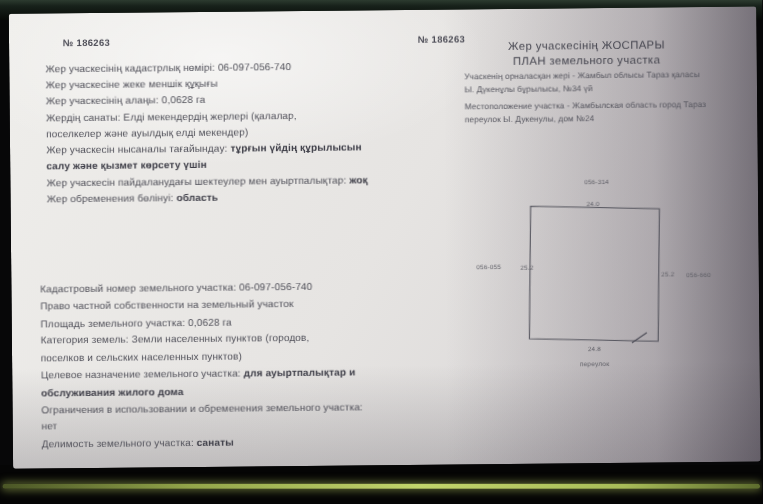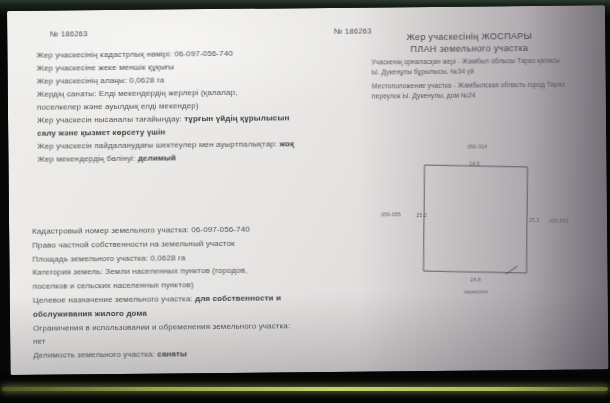--- a/index.html
+++ b/index.html
@@ -35,21 +35,21 @@
       linear-gradient(120deg,#efeeeb 0%,#e6e4e2 50%,#d3d0d1 100%);
     z-index:1;
   }
   .content{
     position:absolute;inset:0;
     color:#4f4f58;
     filter:blur(.25px);
   }
   .tline{white-space:nowrap;}
   .b{font-weight:700;color:#3d3d47;}
-  .docnum{position:absolute;font-size:7.5px;letter-spacing:.3px;color:#4a4a54;}
+  .docnum{position:absolute;font-size:7.5px;letter-spacing:.3px;color:#4a4a54;font-weight:bold;}
   .docnum-left{left:43px;top:19px;}
   .docnum-right{left:327px;top:19px;}
   .kk-block{
     position:absolute;left:29px;top:38px;
     font-size:8px;line-height:13px;letter-spacing:.12px;
   }
   .ru-block{
     position:absolute;left:23px;top:214px;
     font-size:8px;line-height:13.8px;letter-spacing:.12px;
   }
@@ -93,29 +93,29 @@
 
     <div class="kk-block">
         <div class="tline"><span>Жер учаскесінің кадастрлық нөмірі: 06-097-056-740</span></div>
         <div class="tline"><span>Жер учаскесіне жеке меншік құқығы</span></div>
         <div class="tline"><span>Жер учаскесінің алаңы: 0,0628 га</span></div>
         <div class="tline"><span>Жердің санаты: Елді мекендердің жерлері (қалалар,</span></div>
         <div class="tline"><span>поселкелер және ауылдық елді мекендер)</span></div>
         <div class="tline"><span>Жер учаскесін нысаналы тағайындау: </span><span class="b">тұрғын үйдің құрылысын</span></div>
         <div class="tline"><span class="b">салу және қызмет көрсету үшін</span></div>
         <div class="tline"><span>Жер учаскесін пайдаланудағы шектеулер мен ауыртпалықтар: </span><span class="b">жоқ</span></div>
-        <div class="tline"><span>Жер мекендердің бөлінуі: </span><span class="b">делимый</span></div>
+        <div class="tline"><span>Жер обременения бөлінуі: </span><span class="b">область</span></div>
       </div>
     <div class="ru-block">
         <div class="tline"><span>Кадастровый номер земельного участка: 06-097-056-740</span></div>
         <div class="tline"><span>Право частной собственности на земельный участок</span></div>
         <div class="tline"><span>Площадь земельного участка: 0,0628 га</span></div>
         <div class="tline"><span>Категория земель: Земли населенных пунктов (городов,</span></div>
         <div class="tline"><span>поселков и сельских населенных пунктов)</span></div>
-        <div class="tline"><span>Целевое назначение земельного участка: </span><span class="b">для собственности и</span></div>
+        <div class="tline"><span>Целевое назначение земельного участка: </span><span class="b">для ауыртпалықтар и</span></div>
         <div class="tline"><span class="b">обслуживания жилого дома</span></div>
         <div class="tline"><span>Ограничения в использовании и обременения земельного участка:</span></div>
         <div class="tline"><span>нет</span></div>
         <div class="tline"><span>Делимость земельного участка: </span><span class="b">санаты</span></div>
       </div>
 
     <div class="title">
       <div class="t1">Жер учаскесінің ЖОСПАРЫ</div>
       <div class="t2">ПЛАН земельного участка</div>
     </div>

